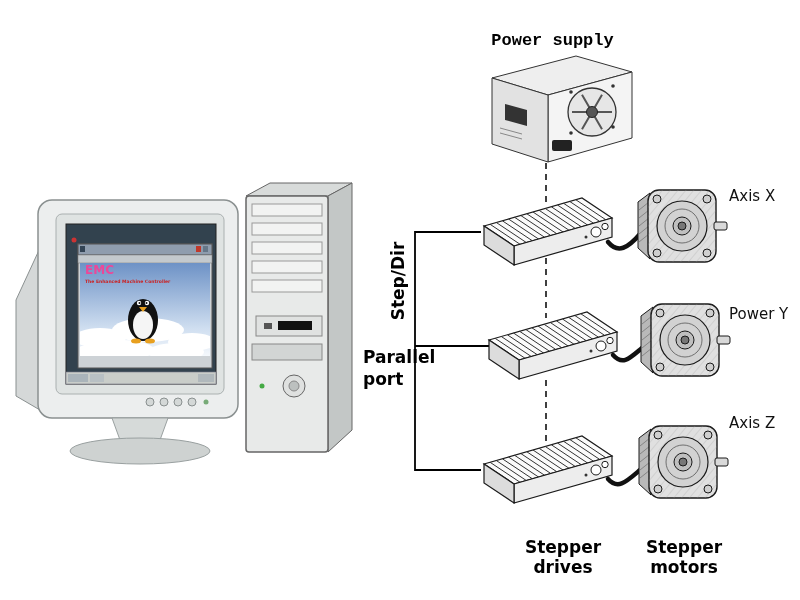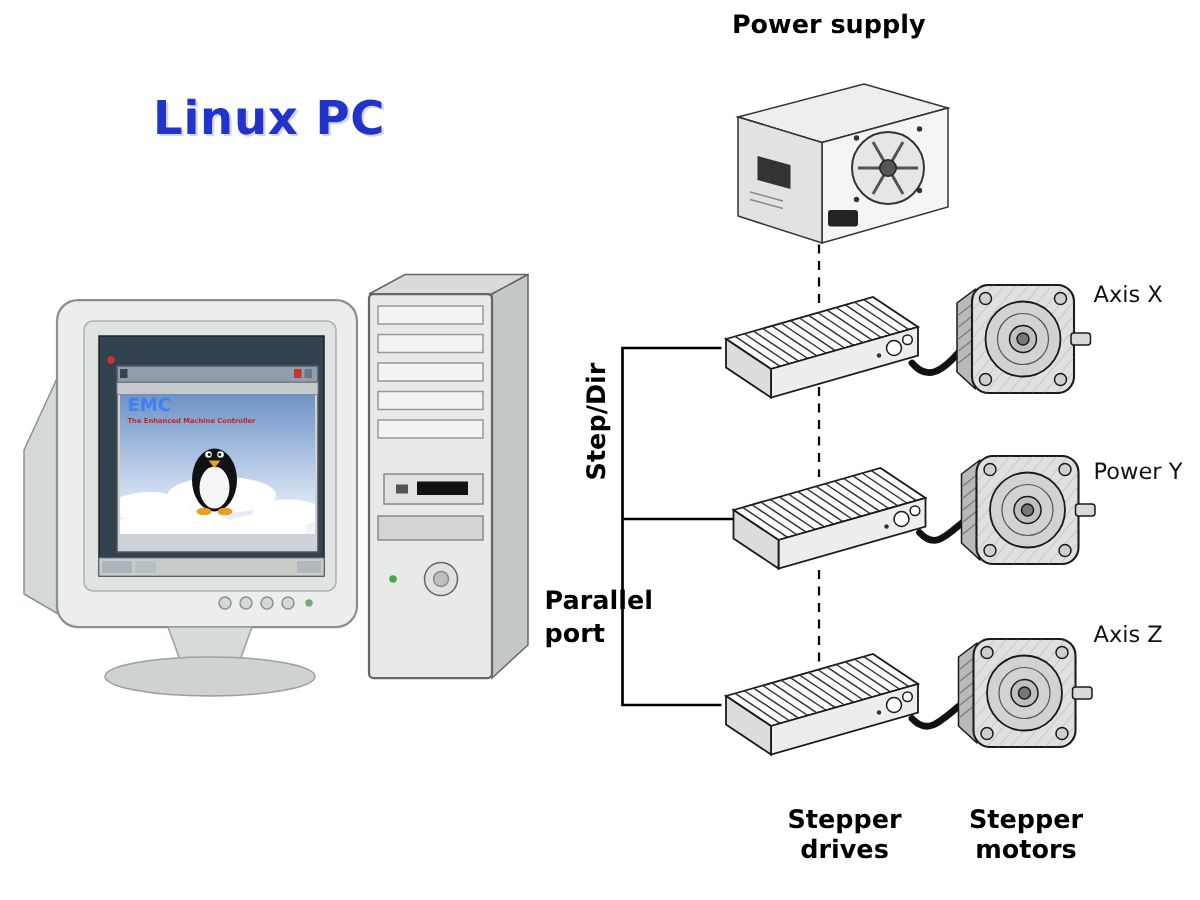--- a/index.html
+++ b/index.html
@@ -7,24 +7,24 @@
     position:relative; width:800px; height:600px; background:#ffffff;
     overflow:hidden; font-family:"DejaVu Sans", sans-serif; color:#000;
   }
   svg.art { position:absolute; left:0; top:0; z-index:1; }
   .lbl { position:absolute; z-index:2; line-height:1.15; }
   .bold { font-weight:700; }
   .pre { white-space:pre-line; }
   .center { text-align:center; }
   #title { left:102px; top:62px; font-size:31px; font-weight:700; letter-spacing:0.5px;
            text-shadow:1.5px 1.5px 0 rgba(80,90,200,0.25); }
-  #lbl-psu { left:465px; top:8px; width:175px; font-size:17px; }
+  #lbl-psu { left:465px; top:31px; width:175px; font-size:17px;font-family:Liberation Mono, monospace; }
   #lbl-stepdir { left:336px; top:269px; width:130px; height:24px; font-size:17px;
                  transform:rotate(-90deg); }
-  #lbl-pport { left:363px; top:347px; font-size:17px; line-height:21.5px;margin-top:44px; }
+  #lbl-pport { left:363px; top:347px; font-size:17px; line-height:21.5px; }
   #lbl-drives { left:502px; top:537px; width:122px; font-size:17px; line-height:20px; }
   #lbl-motors { left:623px; top:537px; width:122px; font-size:17px; line-height:20px; }
   .axis { font-size:15px; color:#111; }
   #axis-x { left:729px; top:188px; }
   #axis-y { left:729px; top:306px; }
   #axis-z { left:729px; top:415px; }
   #emc-title { left:85px; top:264px; font-size:12px; font-weight:700; }
   #emc-sub { left:85px; top:279px; font-size:4.5px; font-weight:700; width:120px; }
 </style>
 </head>
@@ -167,34 +167,33 @@
 
     <use href="#drv" x="478" y="192"></use>
     <use href="#drv" x="483" y="306"></use>
     <use href="#drv" x="478" y="430"></use>
 
     <use href="#mtr" x="634" y="186"></use>
     <use href="#mtr" x="637" y="300"></use>
     <use href="#mtr" x="635" y="422"></use>
   </svg>
 
-  <div class="lbl" id="title" style="color: rgb(34, 51, 204);">Linux PC</div>
 
   <div class="lbl bold center" id="lbl-psu">Power supply</div>
 
   <div class="lbl bold center" id="lbl-stepdir">Step/Dir</div>
 
   <div class="lbl bold pre" id="lbl-pport">Parallel
 port</div>
 
   <div class="lbl bold pre center" id="lbl-drives">Stepper
 drives</div>
 
   <div class="lbl bold pre center" id="lbl-motors">Stepper
 motors</div>
 
   <div class="lbl axis" id="axis-x">Axis X</div>
   <div class="lbl axis" id="axis-y">Power Y</div>
   <div class="lbl axis" id="axis-z">Axis Z</div>
 
-  <div class="lbl" id="emc-title" style="color: #3b82f6;">EMC</div>
+  <div class="lbl" id="emc-title" style="color: #ec4899;">EMC</div>
   <div class="lbl" id="emc-sub" style="color: rgb(204, 34, 34);">The Enhanced Machine Controller</div>
 </div>
 
 </body></html>

